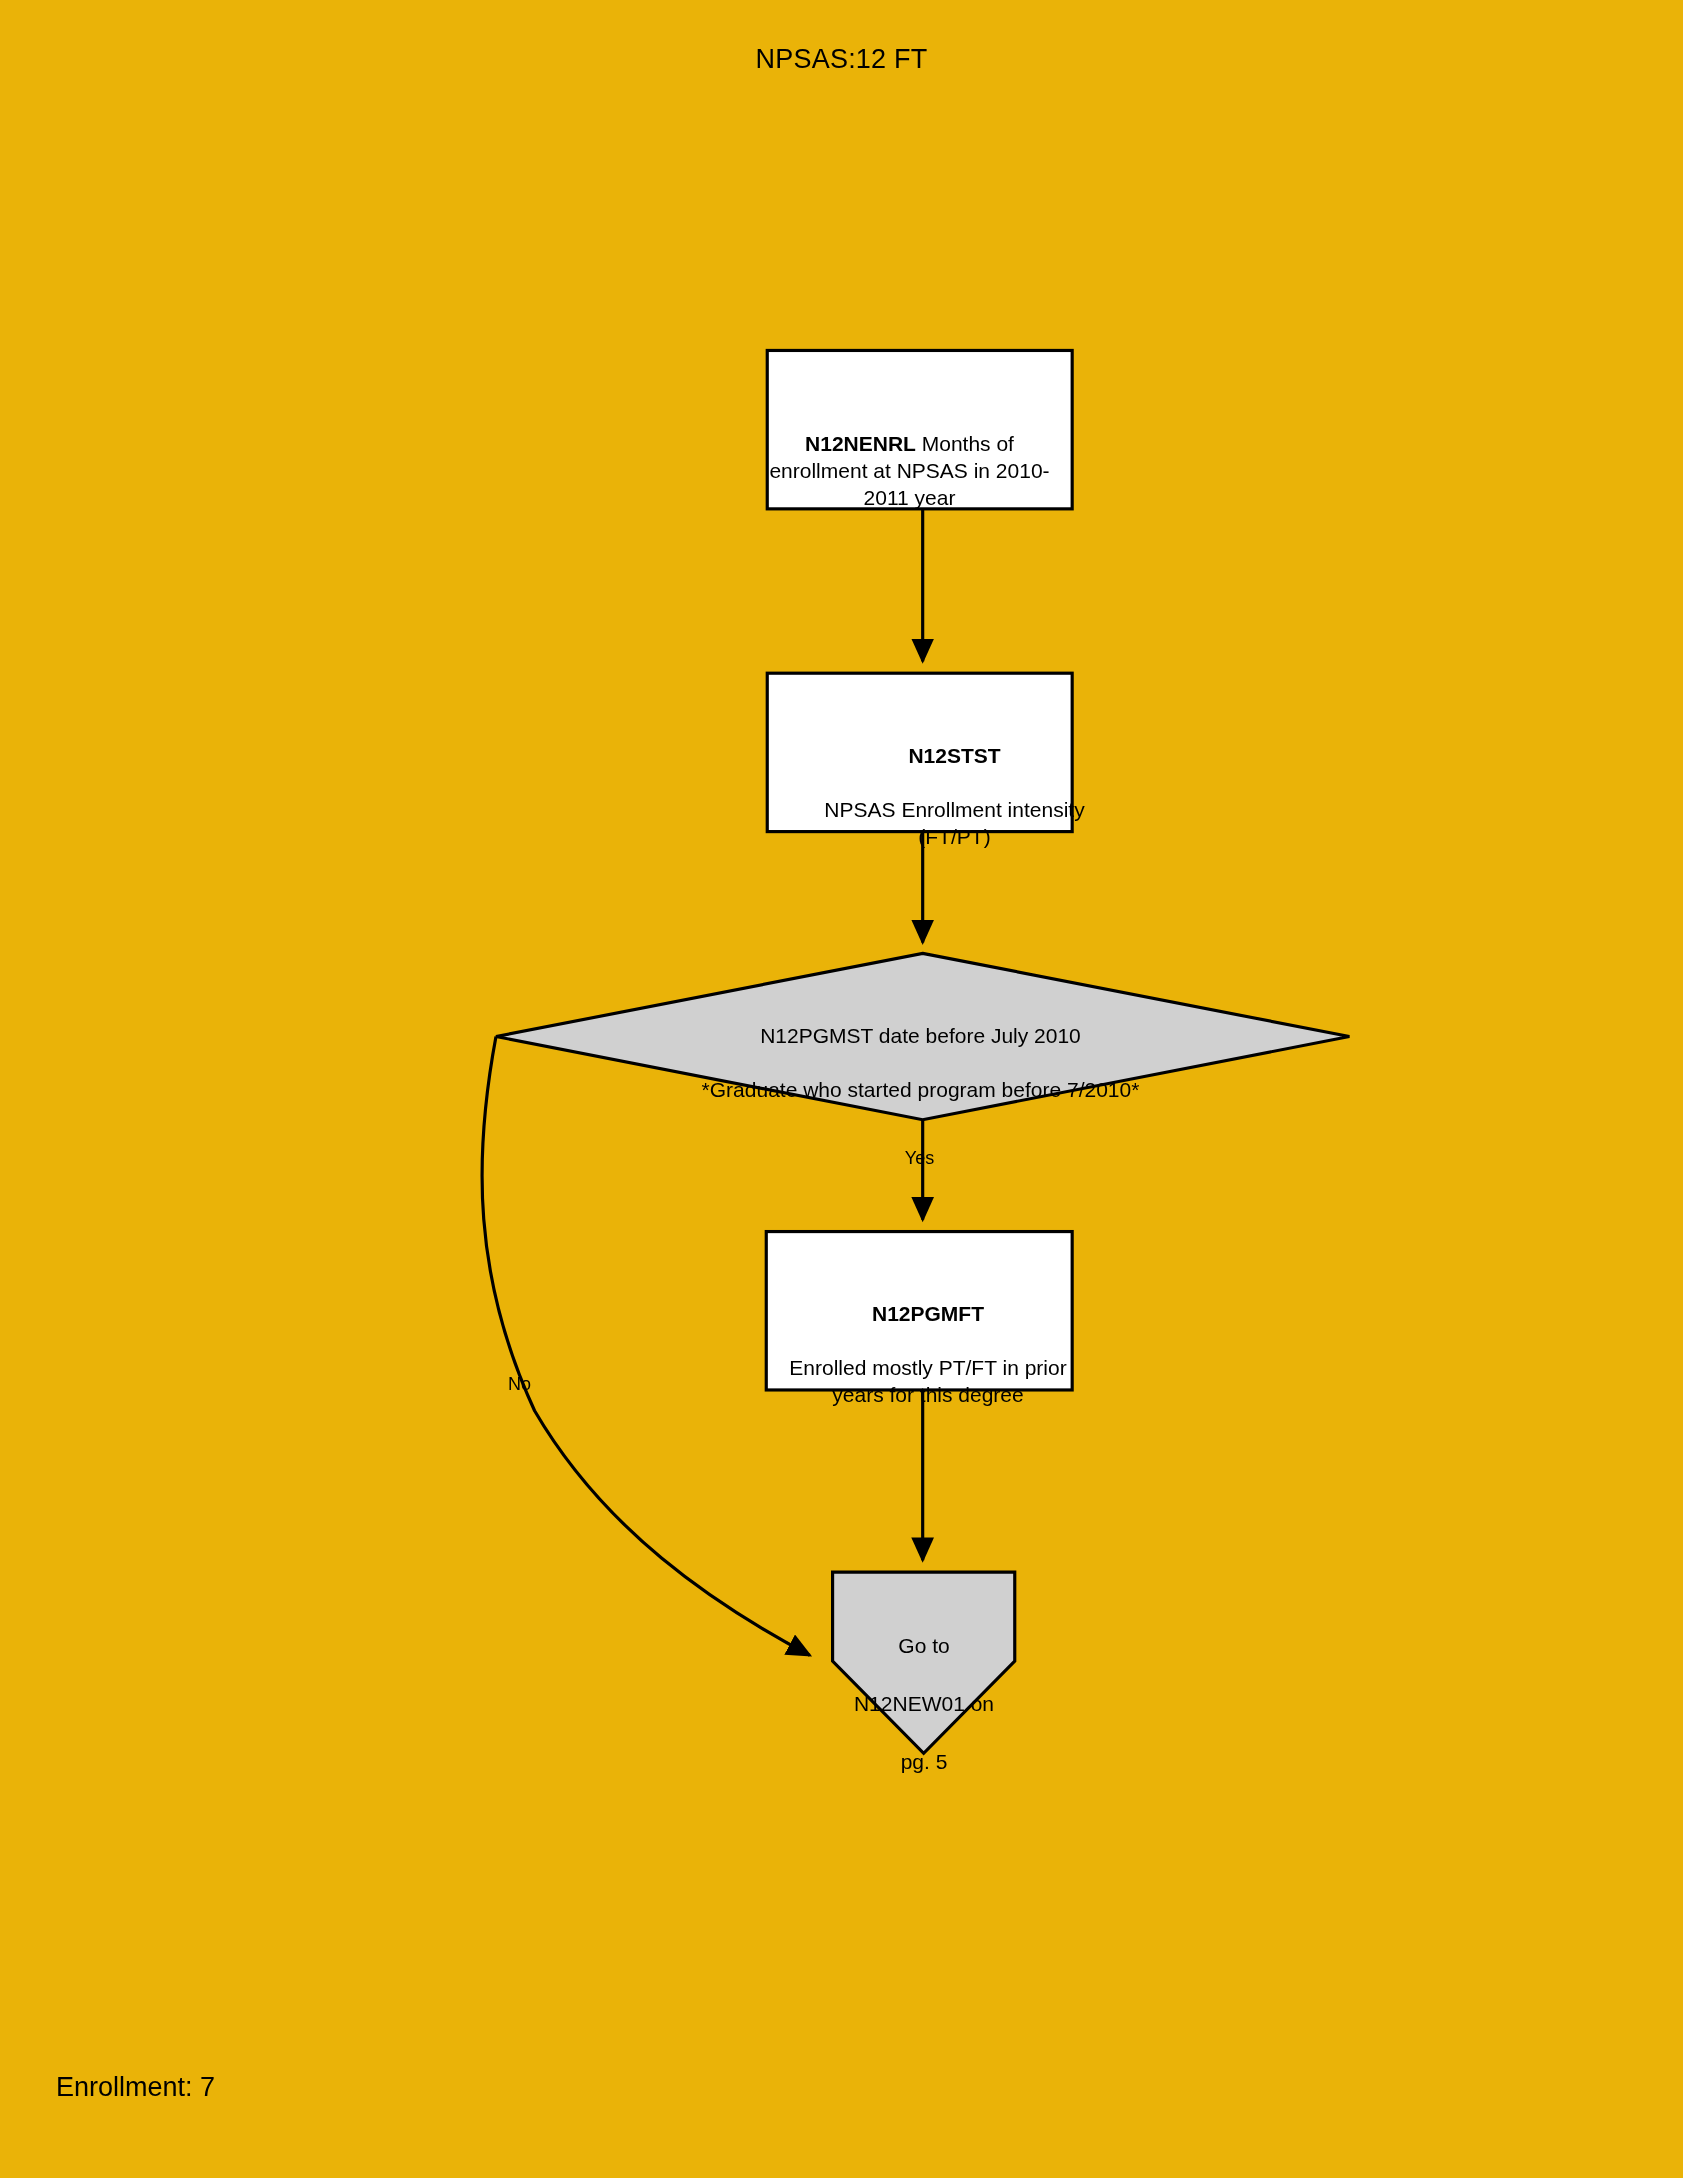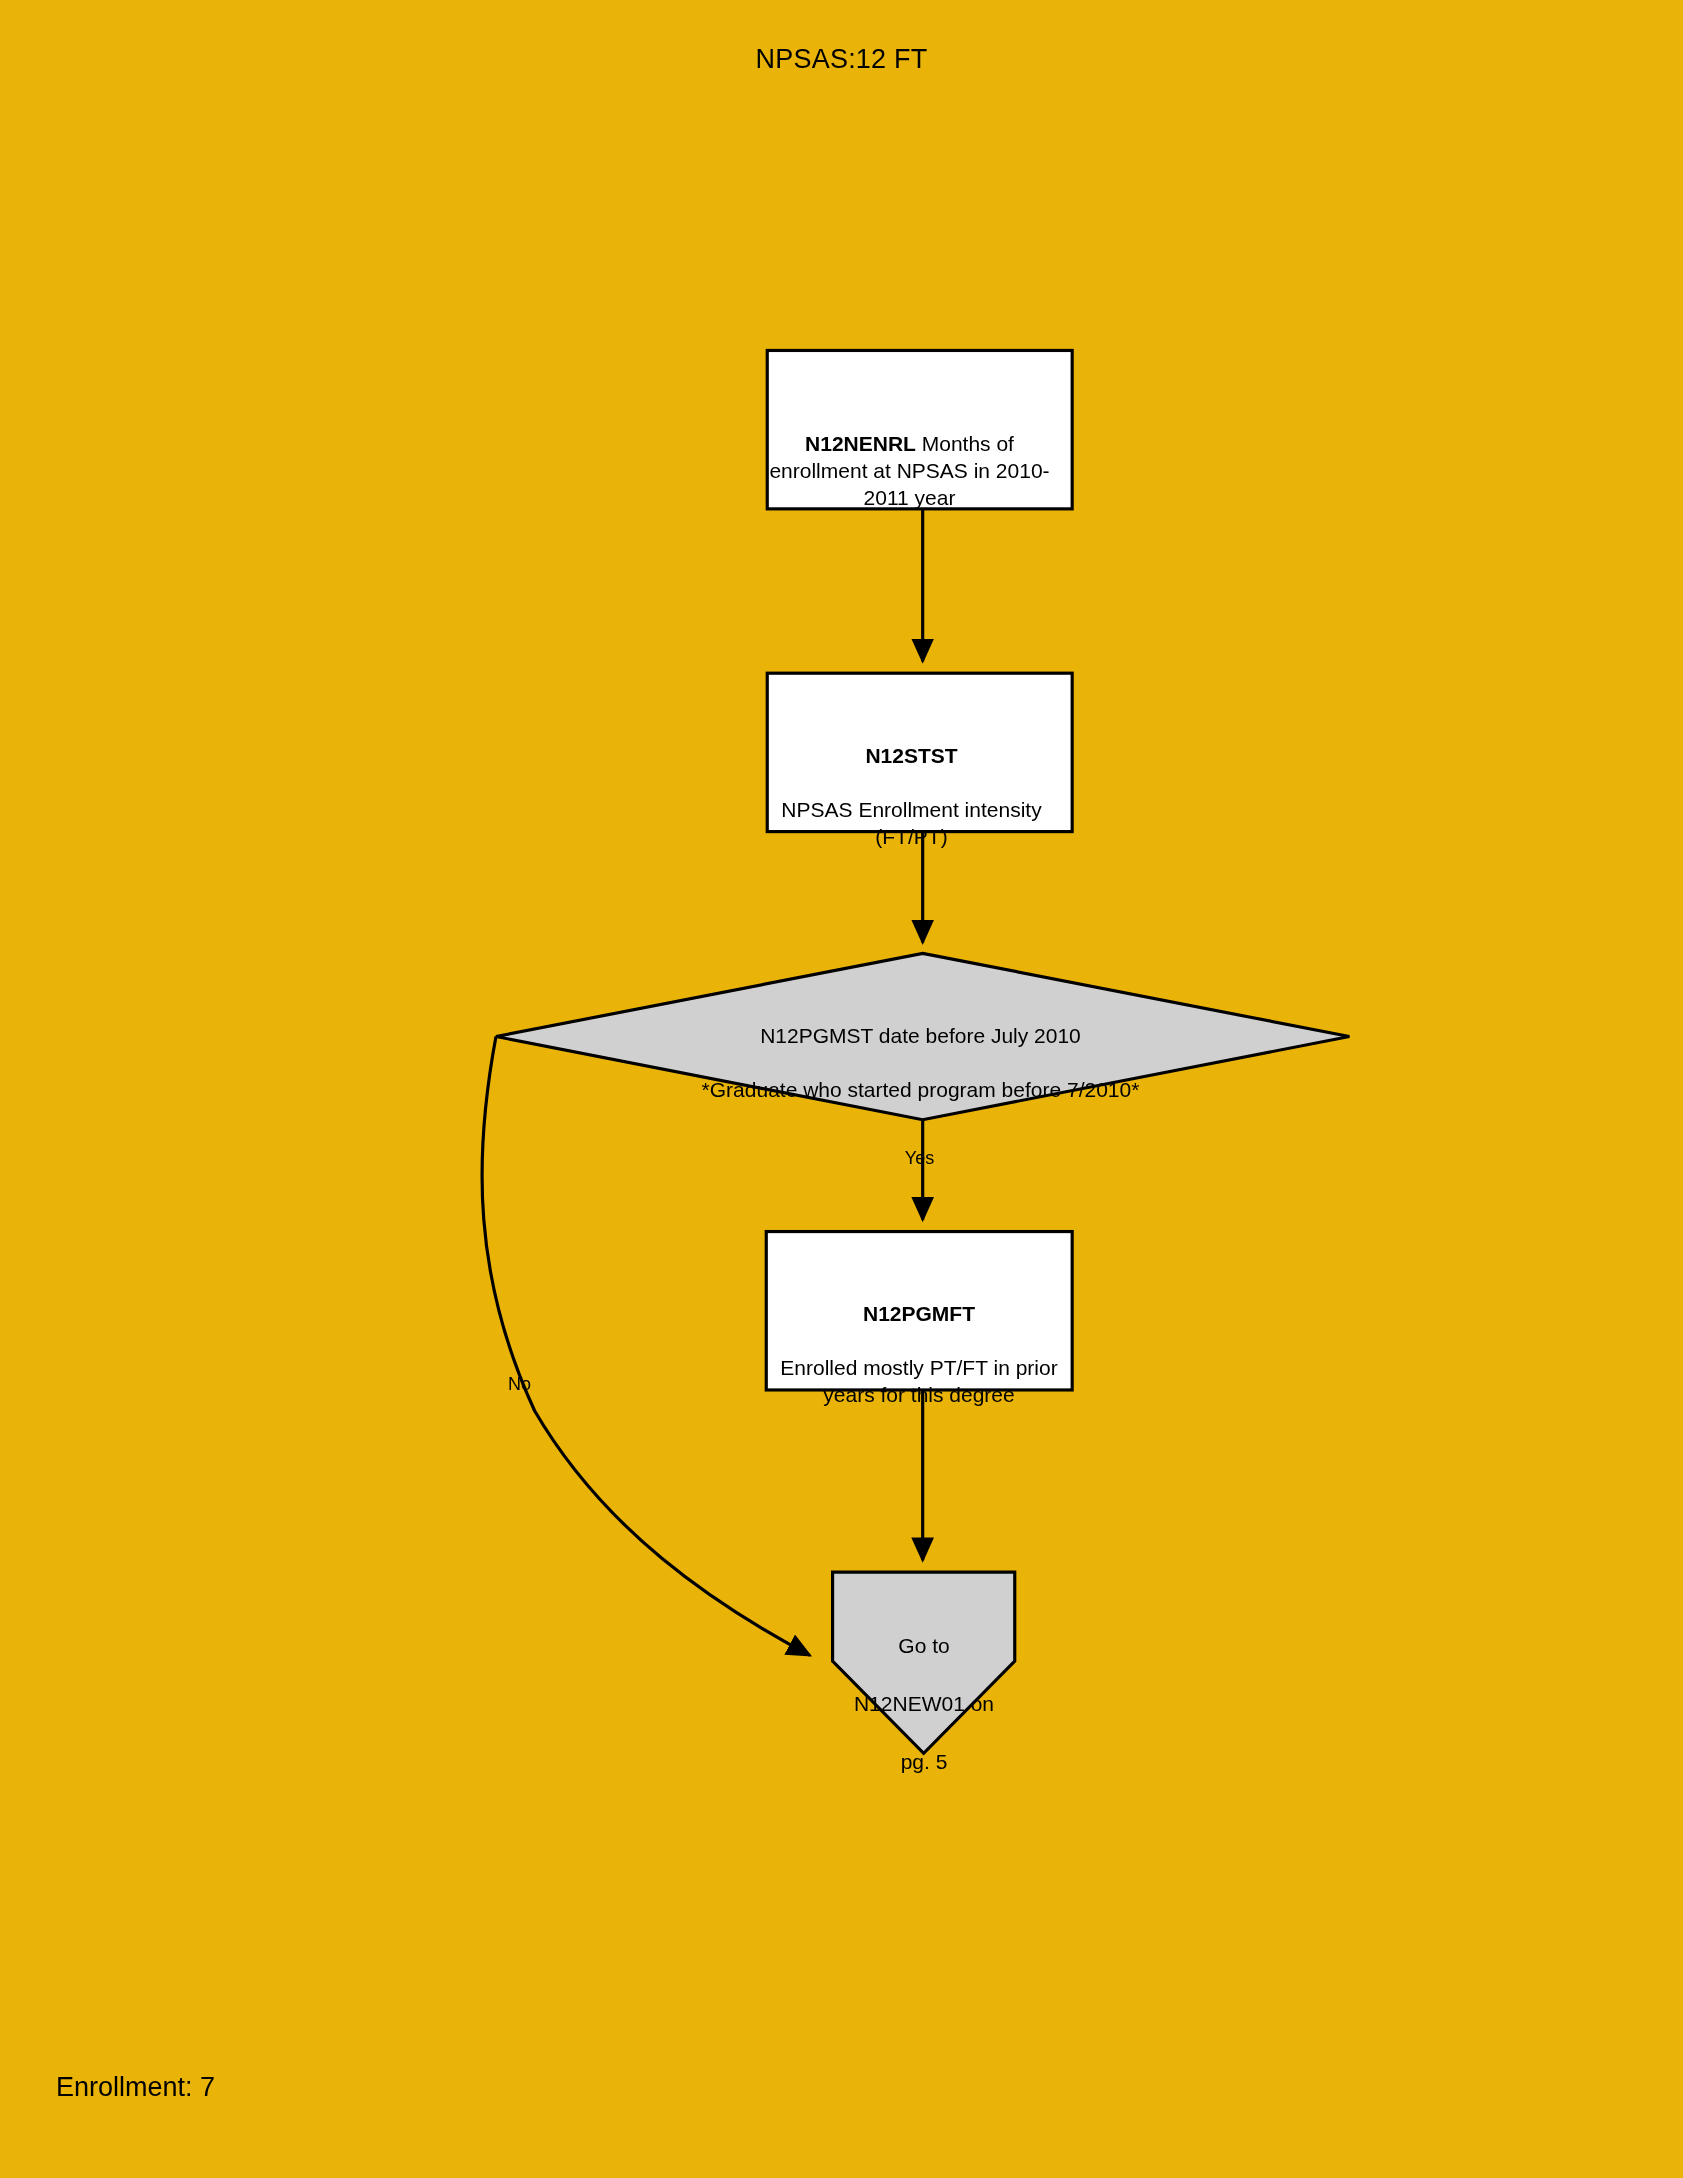--- a/index.html
+++ b/index.html
@@ -45,22 +45,22 @@
     text-align: center;
     font-size: 21px;
     line-height: 27px;
     white-space: pre-line;
   }
   .node-text b {
     font-weight: bold;
   }
   
   #node-n12nenrl-text { left: 767px; top: 403px; width: 285px; }
-  #node-n12stst-text  { left: 767px; top: 715px; width: 289px; }
-  #node-n12pgmft-text { left: 766px; top: 1273px; width: 306px; }
+  #node-n12stst-text  { left: 810px; top: 715px; width: 289px; }
+  #node-n12pgmft-text { left: 766px; top: 1273px; width: 306px; padding-left: 9px; }
   
   #node-n12pgmst-text { left: 594px; top: 995px; width: 653px; }
   
   #node-goto-text { left: 832px; top: 1602px; width: 184px; line-height: 29px; }
   
   .edge-label {
     position: absolute;
     font-size: 18px;
     text-align: center;
   }

